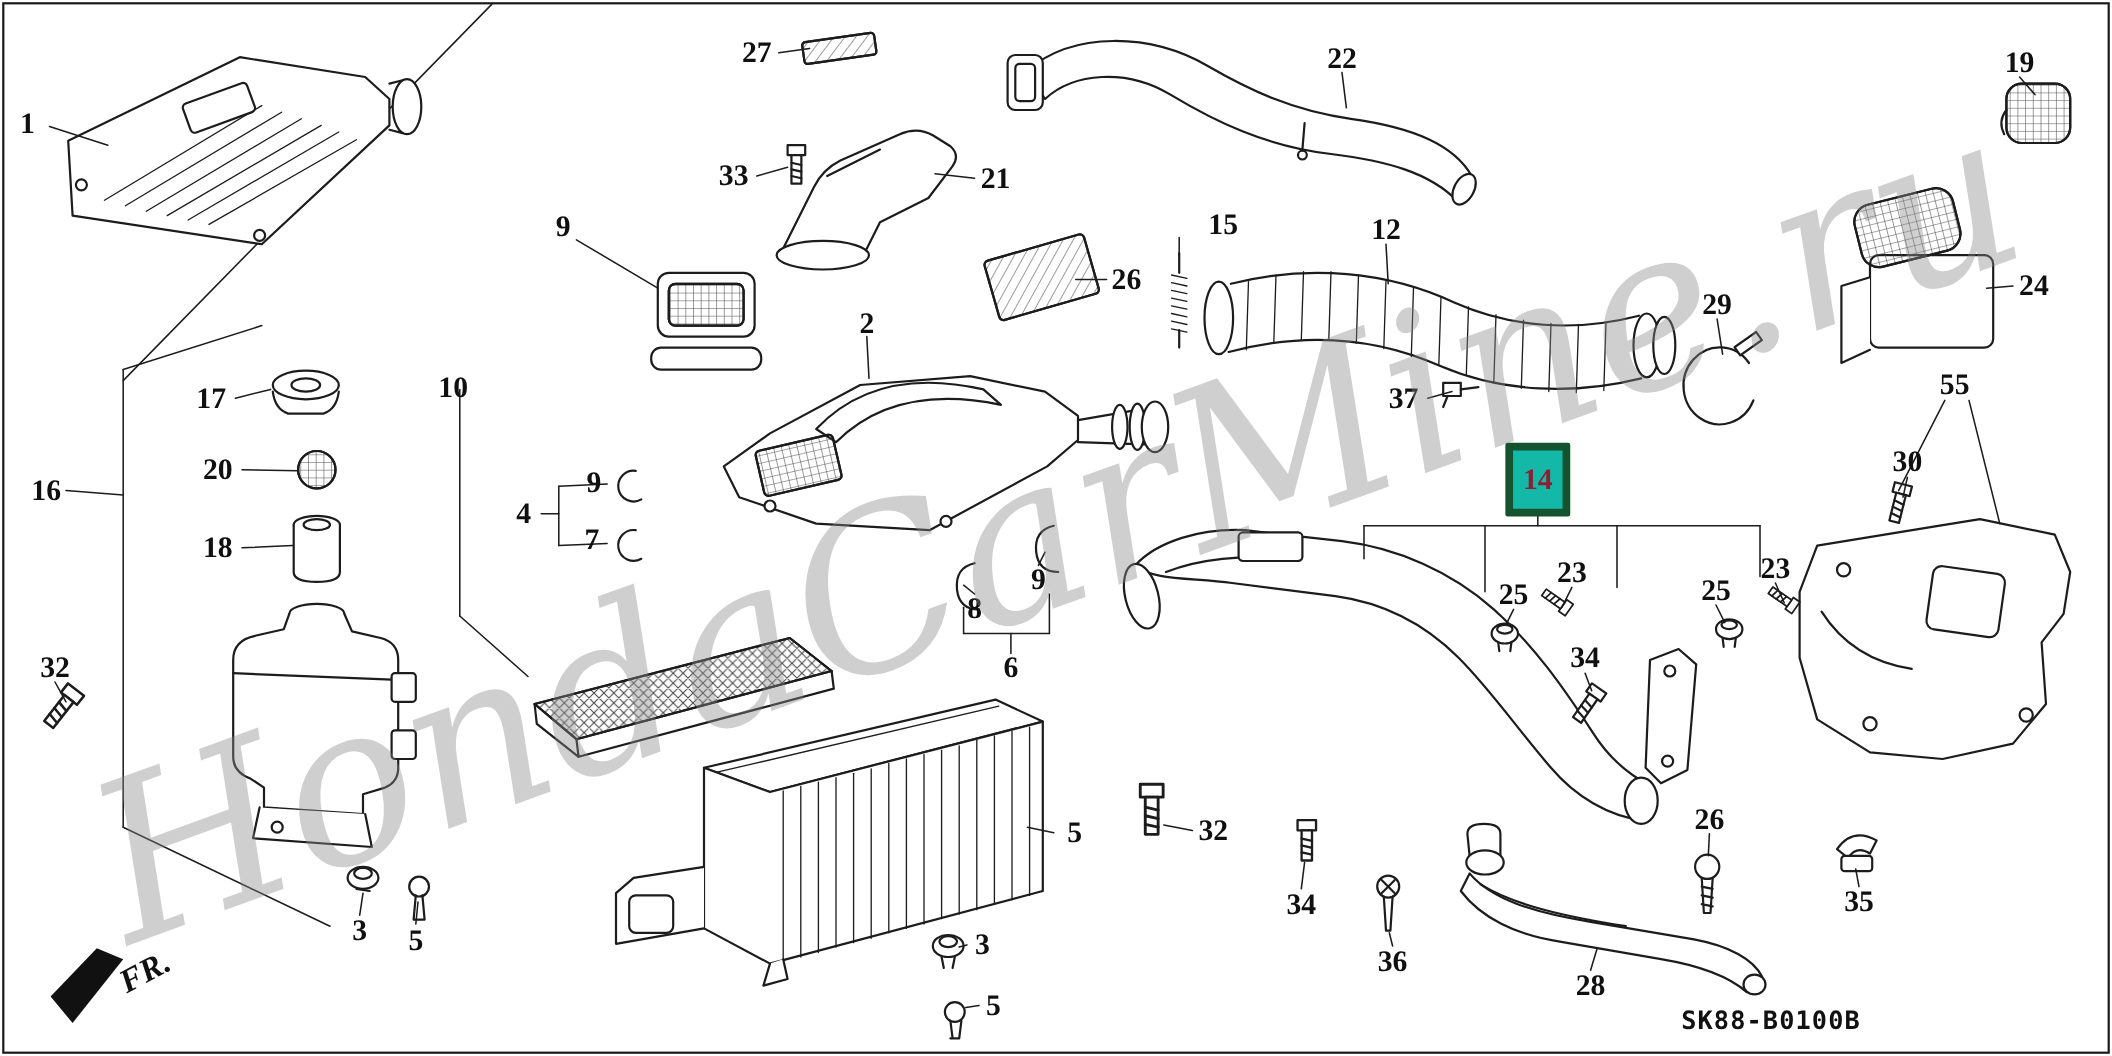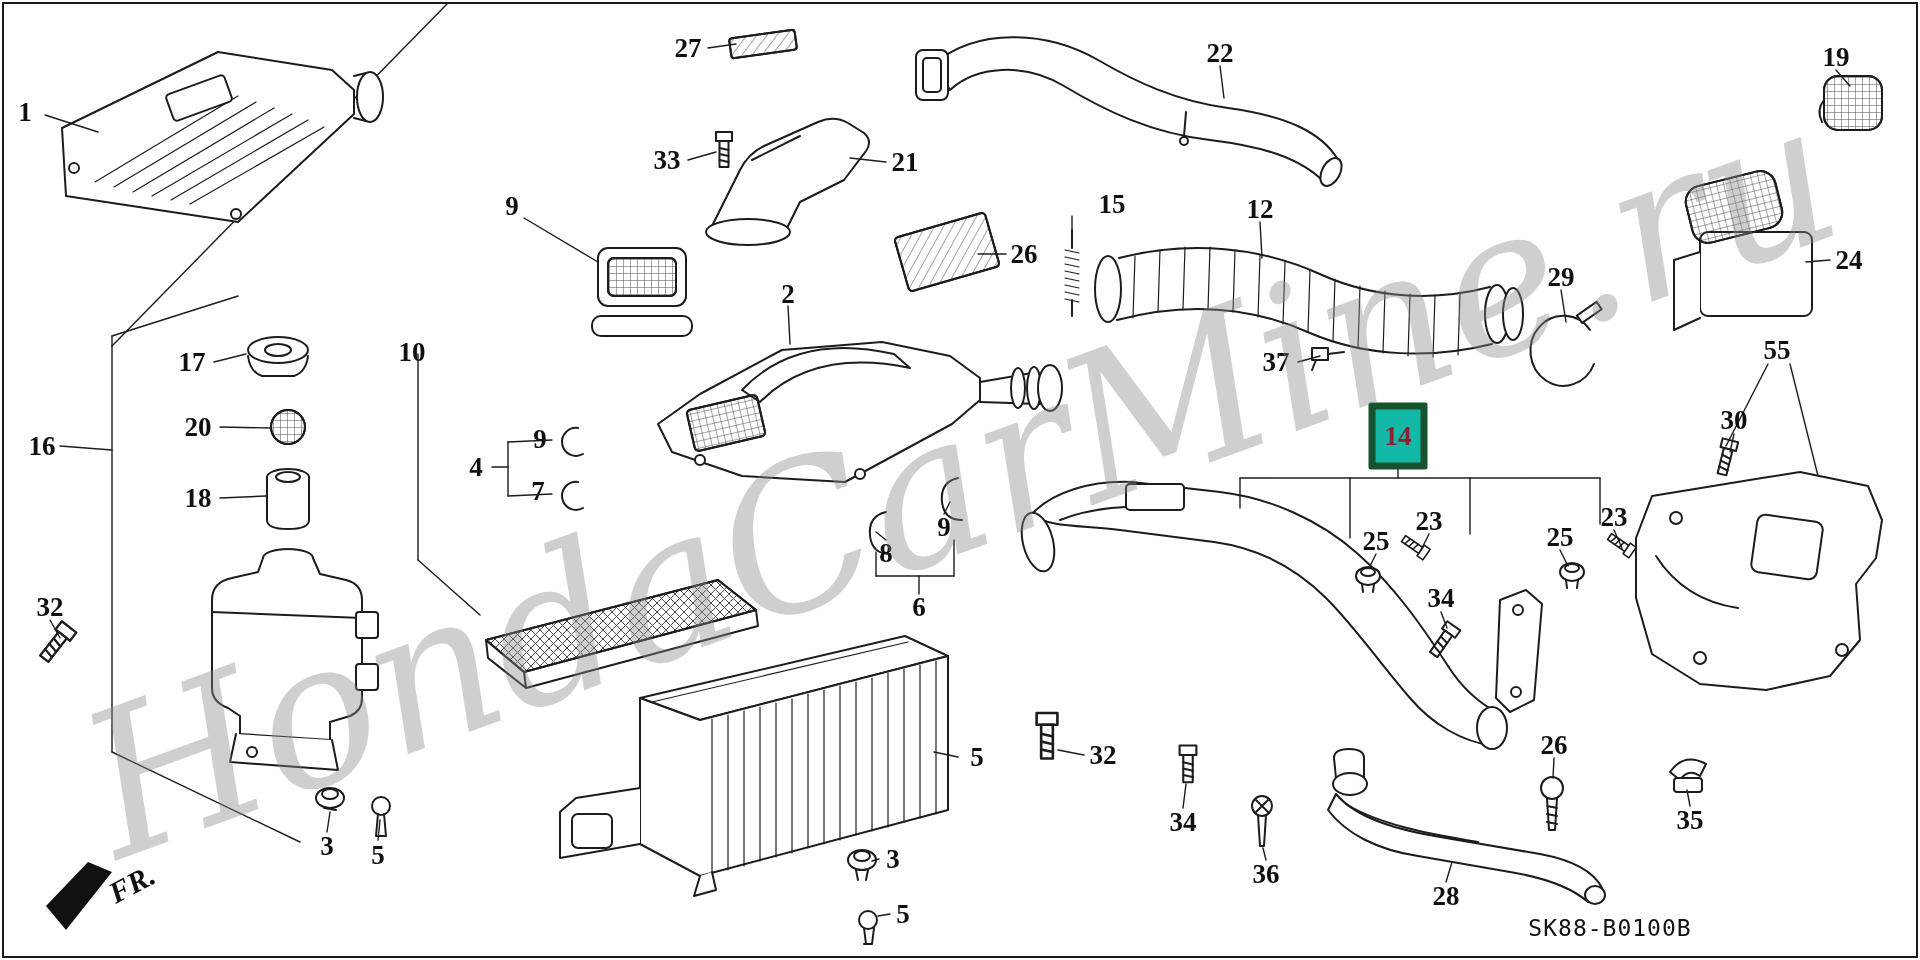--- a/index.html
+++ b/index.html
@@ -18,21 +18,21 @@
     position:absolute; transform:translate(-50%,-50%); z-index:5;
     font-size:27px; font-weight:bold; color:#101010; line-height:1;
     cursor:pointer; user-select:none; background:transparent; padding:1px 3px;
   }
   .co.hl {
     color:#8e1f33; border:7px solid #14532d; background:#14b8a6;
     padding:13px 9px; border-radius:2px;
   }
   .code {
     position:absolute; transform:translate(-50%,-50%); z-index:5;
-    font-family:"DejaVu Sans Mono", monospace; font-weight:normal;
+    font-family:"DejaVu Sans Mono", monospace; font-weight:bold;
     font-size:23px; letter-spacing:1px; color:#111;
   }
   .fr {
     position:absolute; transform:translate(-50%,-50%) rotate(-28deg); z-index:5;
     font-weight:bold; font-style:italic; font-size:30px; color:#111;
   }
   .watermark {
     position:absolute; left:50%; top:50%;
     transform:translate(-50%,-50%) rotate(-20deg);
     font-family:"DejaVu Serif", serif; font-style:italic;

